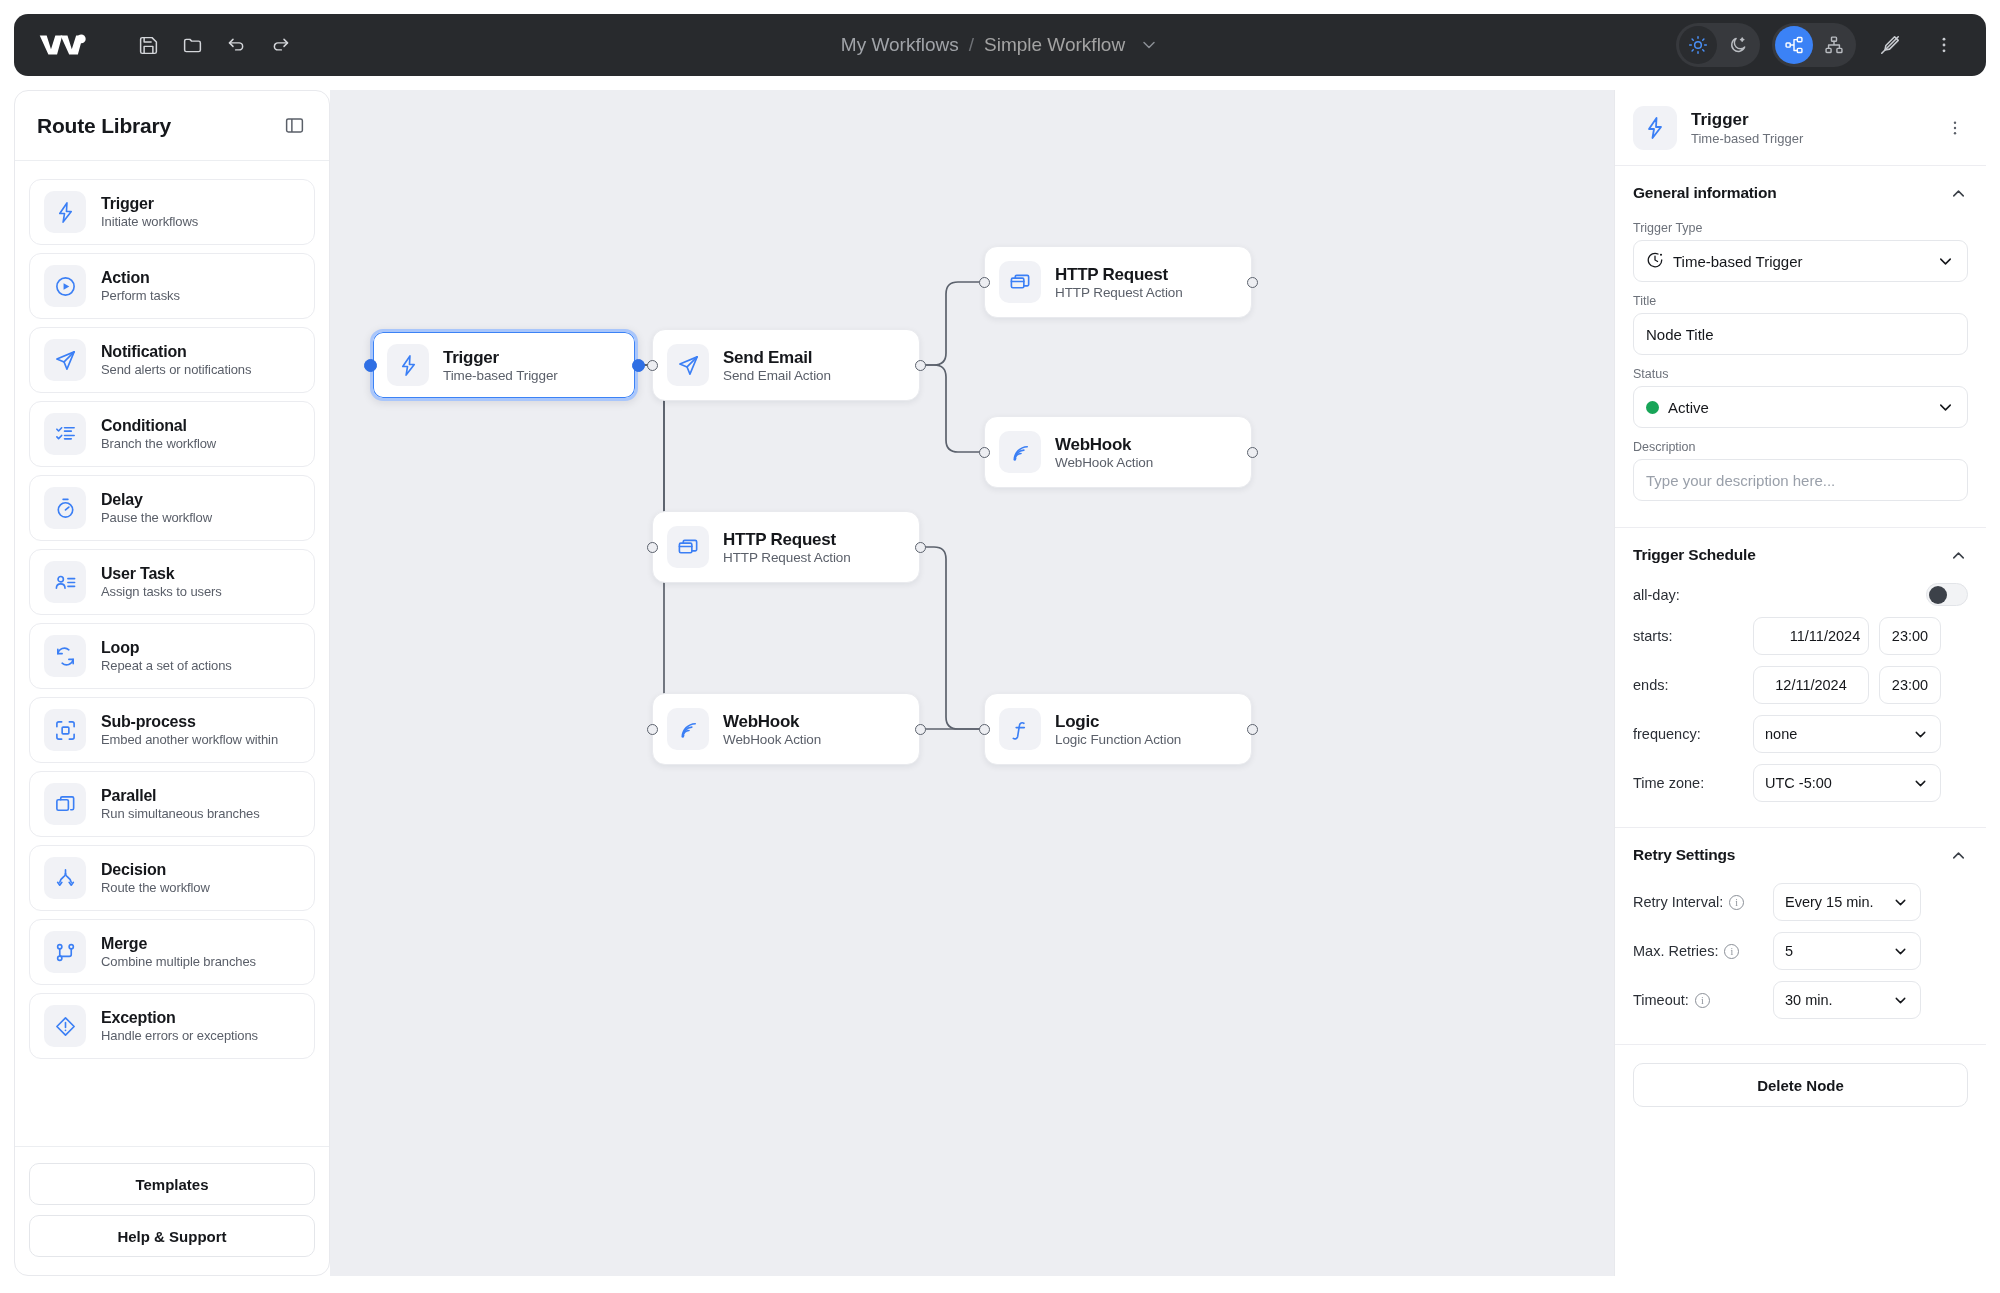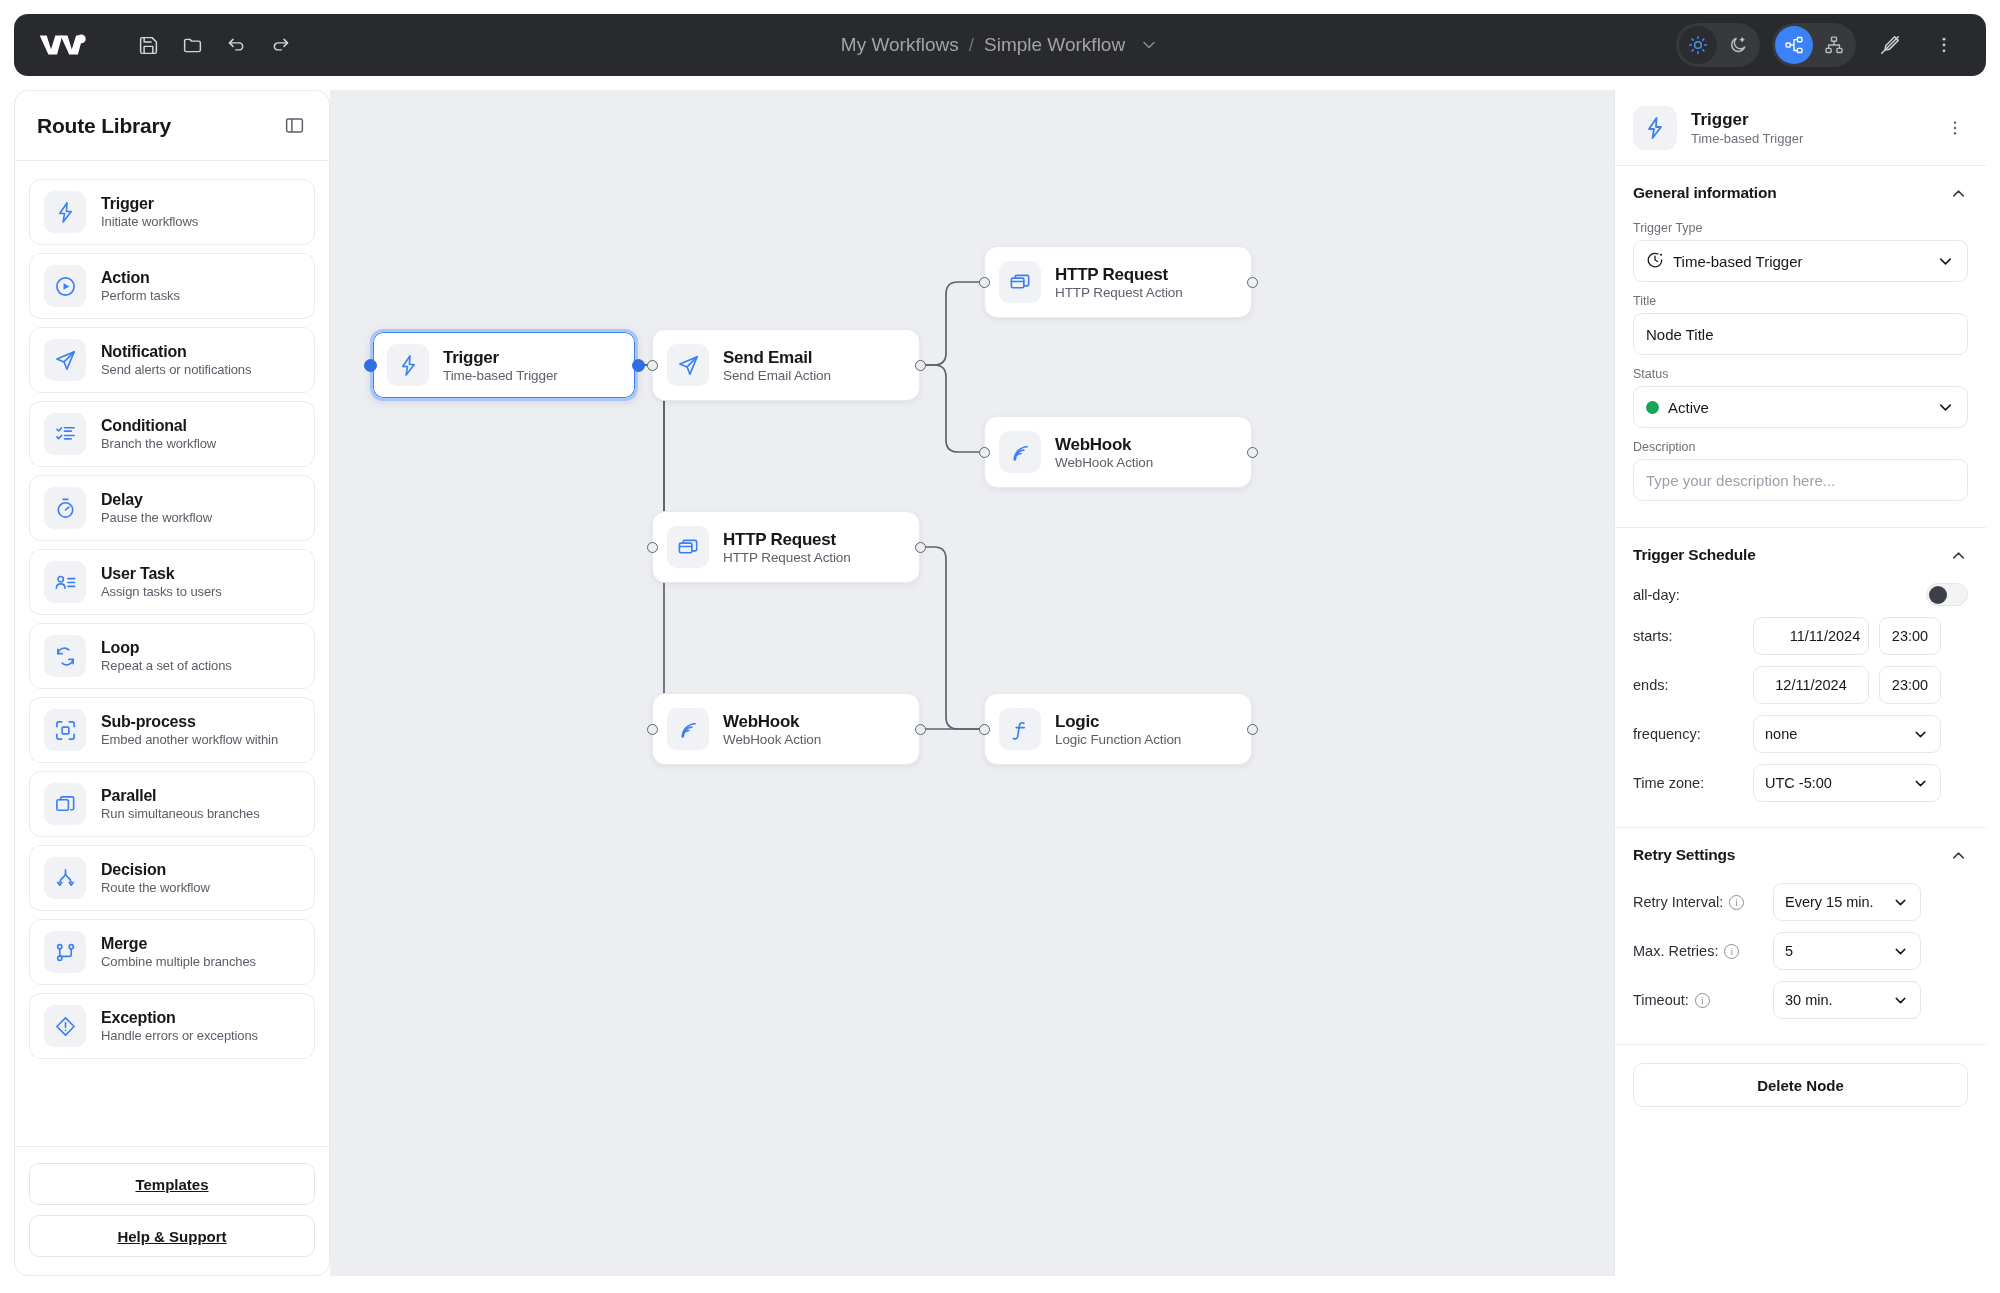--- a/index.html
+++ b/index.html
@@ -90,21 +90,20 @@
   .sb-footer {
     flex: 0 0 auto; padding: 16px 14px 18px 14px;
     border-top: 1px solid #eceef1;
     display: flex; flex-direction: column; gap: 10px;
   }
   .sb-btn {
     height: 42px; border: 1px solid #e4e6ea; border-radius: 10px;
     background: #fff; font-size: 15px; font-weight: 700; color: #15171b;
     display: flex; align-items: center; justify-content: center; cursor: pointer;
     font-family: "Liberation Sans", sans-serif;
-    text-decoration: underline;
   }
 
   
   .canvas {
     position: absolute; left: 330px; top: 90px;
     width: 1284px; height: 1186px;
     background: #edeef2; overflow: hidden;
   }
   .canvas svg.edges { position: absolute; left: 0; top: 0; width: 1284px; height: 1186px; }
   .cnode {

